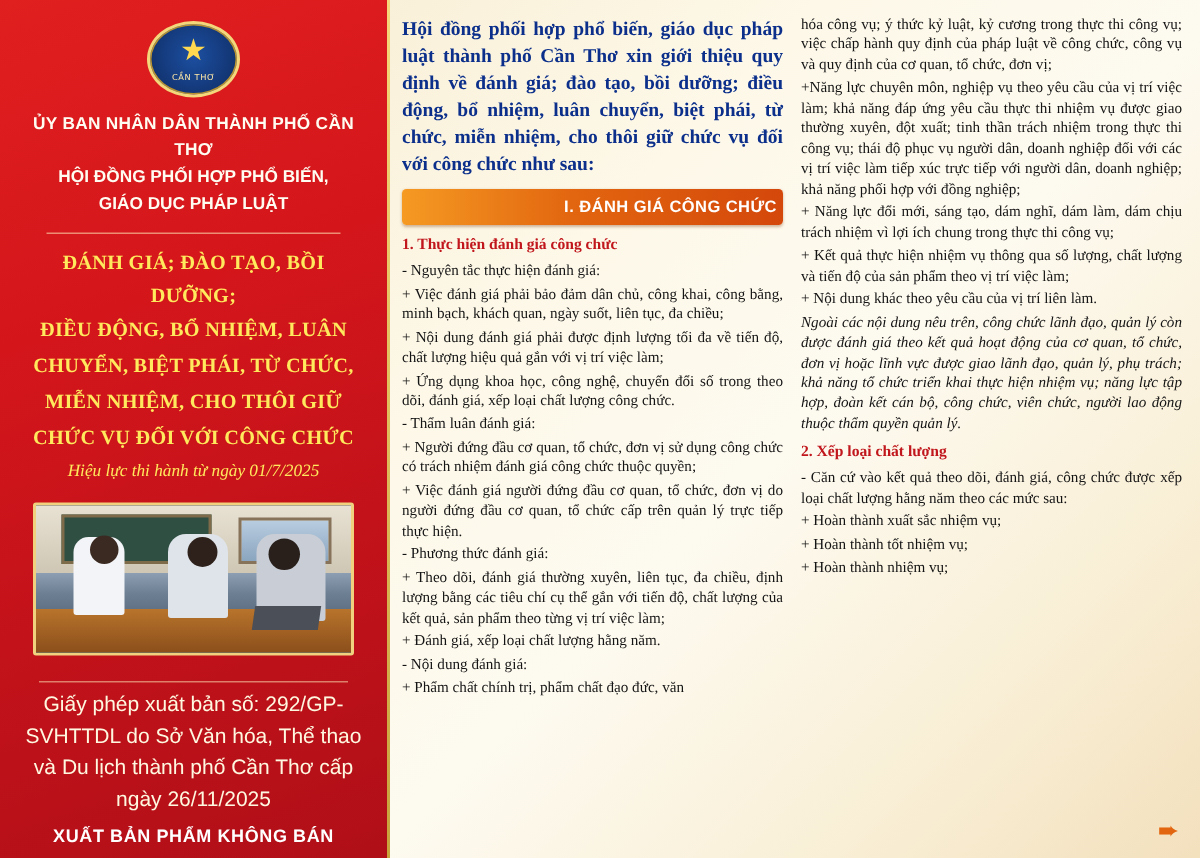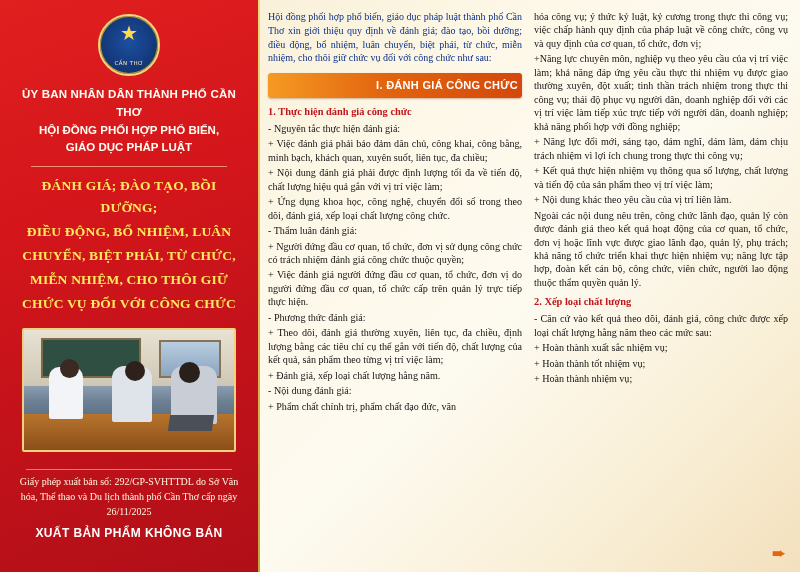--- a/index.html
+++ b/index.html
@@ -82,22 +82,22 @@
   .photo .win{position:absolute;right:6%;top:8%;width:28%;height:28%;background:linear-gradient(180deg,#b9cde0,#8aa5bf);border:2px solid #86735a;}
   .photo .desk{position:absolute;left:0;right:0;bottom:0;height:30%;background:linear-gradient(180deg,#b8742c,#8c4f1b);}
   .photo .p1{position:absolute;left:12%;bottom:26%;width:34px;height:52px;background:#f2f4f7;border-radius:10px 10px 2px 2px;}
   .photo .p1head{position:absolute;left:17%;bottom:60%;width:19px;height:19px;border-radius:50%;background:#3b2a22;}
   .photo .p2{position:absolute;left:42%;bottom:24%;width:40px;height:56px;background:#dfe4ea;border-radius:12px 12px 2px 2px;}
   .photo .p2head{position:absolute;left:48%;bottom:58%;width:20px;height:20px;border-radius:50%;background:#2e211b;}
   .photo .p3{position:absolute;right:8%;bottom:22%;width:46px;height:58px;background:#c9ced6;border-radius:12px 12px 2px 2px;}
   .photo .p3head{position:absolute;right:16%;bottom:56%;width:21px;height:21px;border-radius:50%;background:#29201c;}
   .photo .lap{position:absolute;right:10%;bottom:16%;width:44px;height:16px;background:#4a4f58;transform:skewX(-8deg);}
   .cover .licence{
-    font-family:Liberation Serif, serif;
-    font-size:10px;line-height:1.5;color:#fff8e0;margin-top:0;text-align:center;
+    font-family:Liberation Sans, sans-serif;
+    font-size:14px;line-height:1.5;color:#fff8e0;margin-top:0;text-align:center;
     padding:0 4px;
   }
   .cover .nosale{
     font-family:"Liberation Sans", sans-serif;
     font-size:12px;font-weight:bold;color:#fff;letter-spacing:.4px;margin-top:7px;text-align:center;
   }
   .cover-bottom-rule{width:88%;height:1px;background:rgba(255,240,190,.5);margin:7px 0 4px 0;}
 
   
   .content{
@@ -106,37 +106,37 @@
     padding:10px 12px 10px 10px;
     box-sizing:border-box;
     gap:12px;
     font-family:"Liberation Serif", serif;
   }
   .col{
     flex:1;min-width:0;
     font-size:10.1px;line-height:1.335;color:#141414;text-align:justify;
   }
   .intro{
-    font-weight:normal;color:#0b2f8a;font-size:10px;line-height:1.38;
+    font-weight:bold;color:#0b2f8a;font-size:13px;line-height:1.38;
     margin:0 0 8px 0;text-align:justify;
   }
   .banner{
     background:linear-gradient(90deg,#f59a23 0%,#e2650f 45%,#d4480b 100%);
     color:#fff;font-family:"Liberation Sans", sans-serif;
     font-weight:bold;font-size:11px;text-align:right;
     padding:5px 4px;border-radius:3px;letter-spacing:.3px;
     margin:0 0 7px 0;
     box-shadow:0 1px 2px rgba(120,50,0,.35);
   }
   .h-red{
     color:#c0161c;font-weight:bold;font-size:10.4px;margin:6px 0 3px 0;
   }
   .h-red:first-child{margin-top:0;}
   p.li{margin:0 0 2px 0;}
-  p.para{margin:0 0 3px 0;}
+  p.para{margin:0 0 3px 0;font-style:italic;}
   .arrow{
     position:absolute;right:14px;bottom:10px;color:#e2650f;font-size:17px;line-height:1;
     z-index:5;
   }
   .goldline{
     position:absolute;left:258px;top:0;bottom:0;width:2px;
     background:linear-gradient(180deg,#f6d87a,#c8a33c);z-index:3;
   }
 </style>
 </head>
@@ -156,20 +156,21 @@
     <div class="sub">GIÁO DỤC PHÁP LUẬT</div>
 
     <div class="rule"></div>
 
     <div class="title-main">ĐÁNH GIÁ; ĐÀO TẠO, BỒI DƯỠNG;</div>
     <div class="title-main">ĐIỀU ĐỘNG, BỔ NHIỆM, LUÂN</div>
     <div class="title-main">CHUYỂN, BIỆT PHÁI, TỪ CHỨC,</div>
     <div class="title-main">MIỄN NHIỆM, CHO THÔI GIỮ</div>
     <div class="title-main">CHỨC VỤ ĐỐI VỚI CÔNG CHỨC</div>
 
+    <div class="lawline" style="margin-top:0">Hiệu lực thi hành từ ngày 01/7/2025</div>
 
     <div class="photo">
       <div class="sky"></div>
       <div class="wall"></div>
       <div class="board"></div>
       <div class="win"></div>
       <div class="desk"></div>
       <div class="p1"></div>
         <div class="p1head"></div>
       <div class="p2"></div>
@@ -187,21 +188,21 @@
   <div class="goldline"></div>
 
   <div class="content">
 
     <div class="col">
       <div class="intro">Hội đồng phối hợp phổ biến, giáo dục pháp luật thành phố Cần Thơ xin giới thiệu quy định về đánh giá; đào tạo, bồi dưỡng; điều động, bổ nhiệm, luân chuyển, biệt phái, từ chức, miễn nhiệm, cho thôi giữ chức vụ đối với công chức như sau:</div>
       <div class="banner">I. ĐÁNH GIÁ CÔNG CHỨC</div>
 
       <div class="h-red">1. Thực hiện đánh giá công chức</div>
       <p class="li">- Nguyên tắc thực hiện đánh giá:</p>
-      <p class="li">+ Việc đánh giá phải bảo đảm dân chủ, công khai, công bằng, minh bạch, khách quan, xuyên suốt, liên tục, đa chiều;</p>
+      <p class="li">+ Việc đánh giá phải bảo đảm dân chủ, công khai, công bằng, minh bạch, khách quan, ngày suốt, liên tục, đa chiều;</p>
       <p class="li">+ Nội dung đánh giá phải được định lượng tối đa về tiến độ, chất lượng hiệu quả gắn với vị trí việc làm;</p>
       <p class="li">+ Ứng dụng khoa học, công nghệ, chuyển đổi số trong theo dõi, đánh giá, xếp loại chất lượng công chức.</p>
       <p class="li">- Thẩm luân đánh giá:</p>
       <p class="li">+ Người đứng đầu cơ quan, tổ chức, đơn vị sử dụng công chức có trách nhiệm đánh giá công chức thuộc quyền;</p>
       <p class="li">+ Việc đánh giá người đứng đầu cơ quan, tổ chức, đơn vị do người đứng đầu cơ quan, tổ chức cấp trên quản lý trực tiếp thực hiện.</p>
       <p class="li">- Phương thức đánh giá:</p>
       <p class="li">+ Theo dõi, đánh giá thường xuyên, liên tục, đa chiều, định lượng bằng các tiêu chí cụ thể gắn với tiến độ, chất lượng của kết quả, sản phẩm theo từng vị trí việc làm;</p>
       <p class="li">+ Đánh giá, xếp loại chất lượng hằng năm.</p>
       <p class="li">- Nội dung đánh giá:</p>
       <p class="li">+ Phẩm chất chính trị, phẩm chất đạo đức, văn</p>

